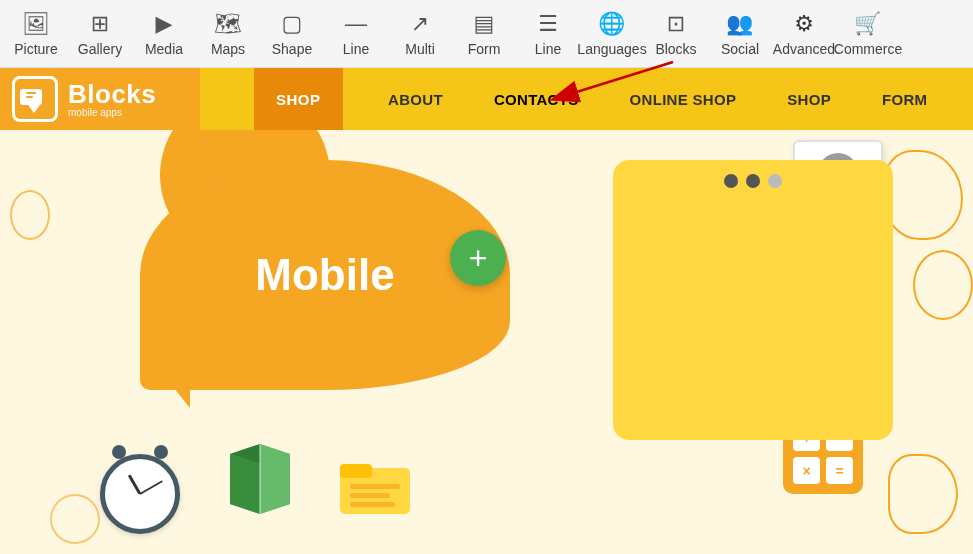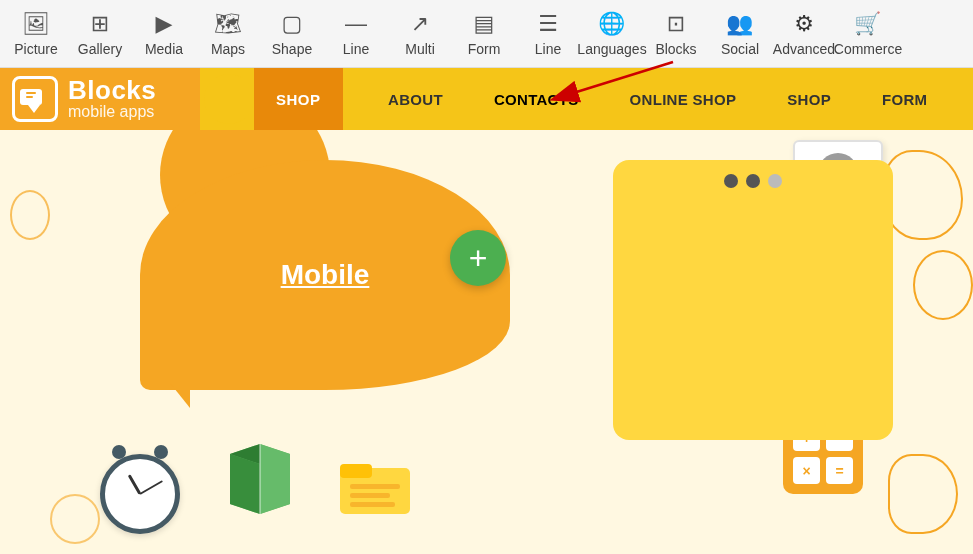--- a/index.html
+++ b/index.html
@@ -77,21 +77,21 @@
     }
     .brand-text-group { display: flex; flex-direction: column; }
     .brand-name {
       font-size: 26px;
       font-weight: 900;
       color: #fff;
       line-height: 1;
       letter-spacing: 0.5px;
     }
     .brand-sub {
-      font-size: 16px;
+      font-size: 10px;
       color: #fff;
       opacity: 0.9;
     }
 
     .shop-active {
       background: #e8890a;
       color: #fff;
       padding: 0 22px;
       height: 62px;
       display: flex;
@@ -148,27 +148,26 @@
     .bubble-tail {
       position: absolute;
       bottom: -18px;
       left: 30px;
       width: 0;
       height: 0;
       border-left: 20px solid transparent;
       border-top: 25px solid #f5a623;
     }
     .bubble-text {
-      font-size: 28px;
+      font-size: 44px;
       font-weight: 700;
       color: #fff;
       text-align: right;
       padding: 20px 30px;
       line-height: 1.2;
-      text-decoration: underline;
     }
 
     
     .circle-deco {
       position: absolute;
       border-radius: 50%;
     }
 
     
     .circle-lg {

